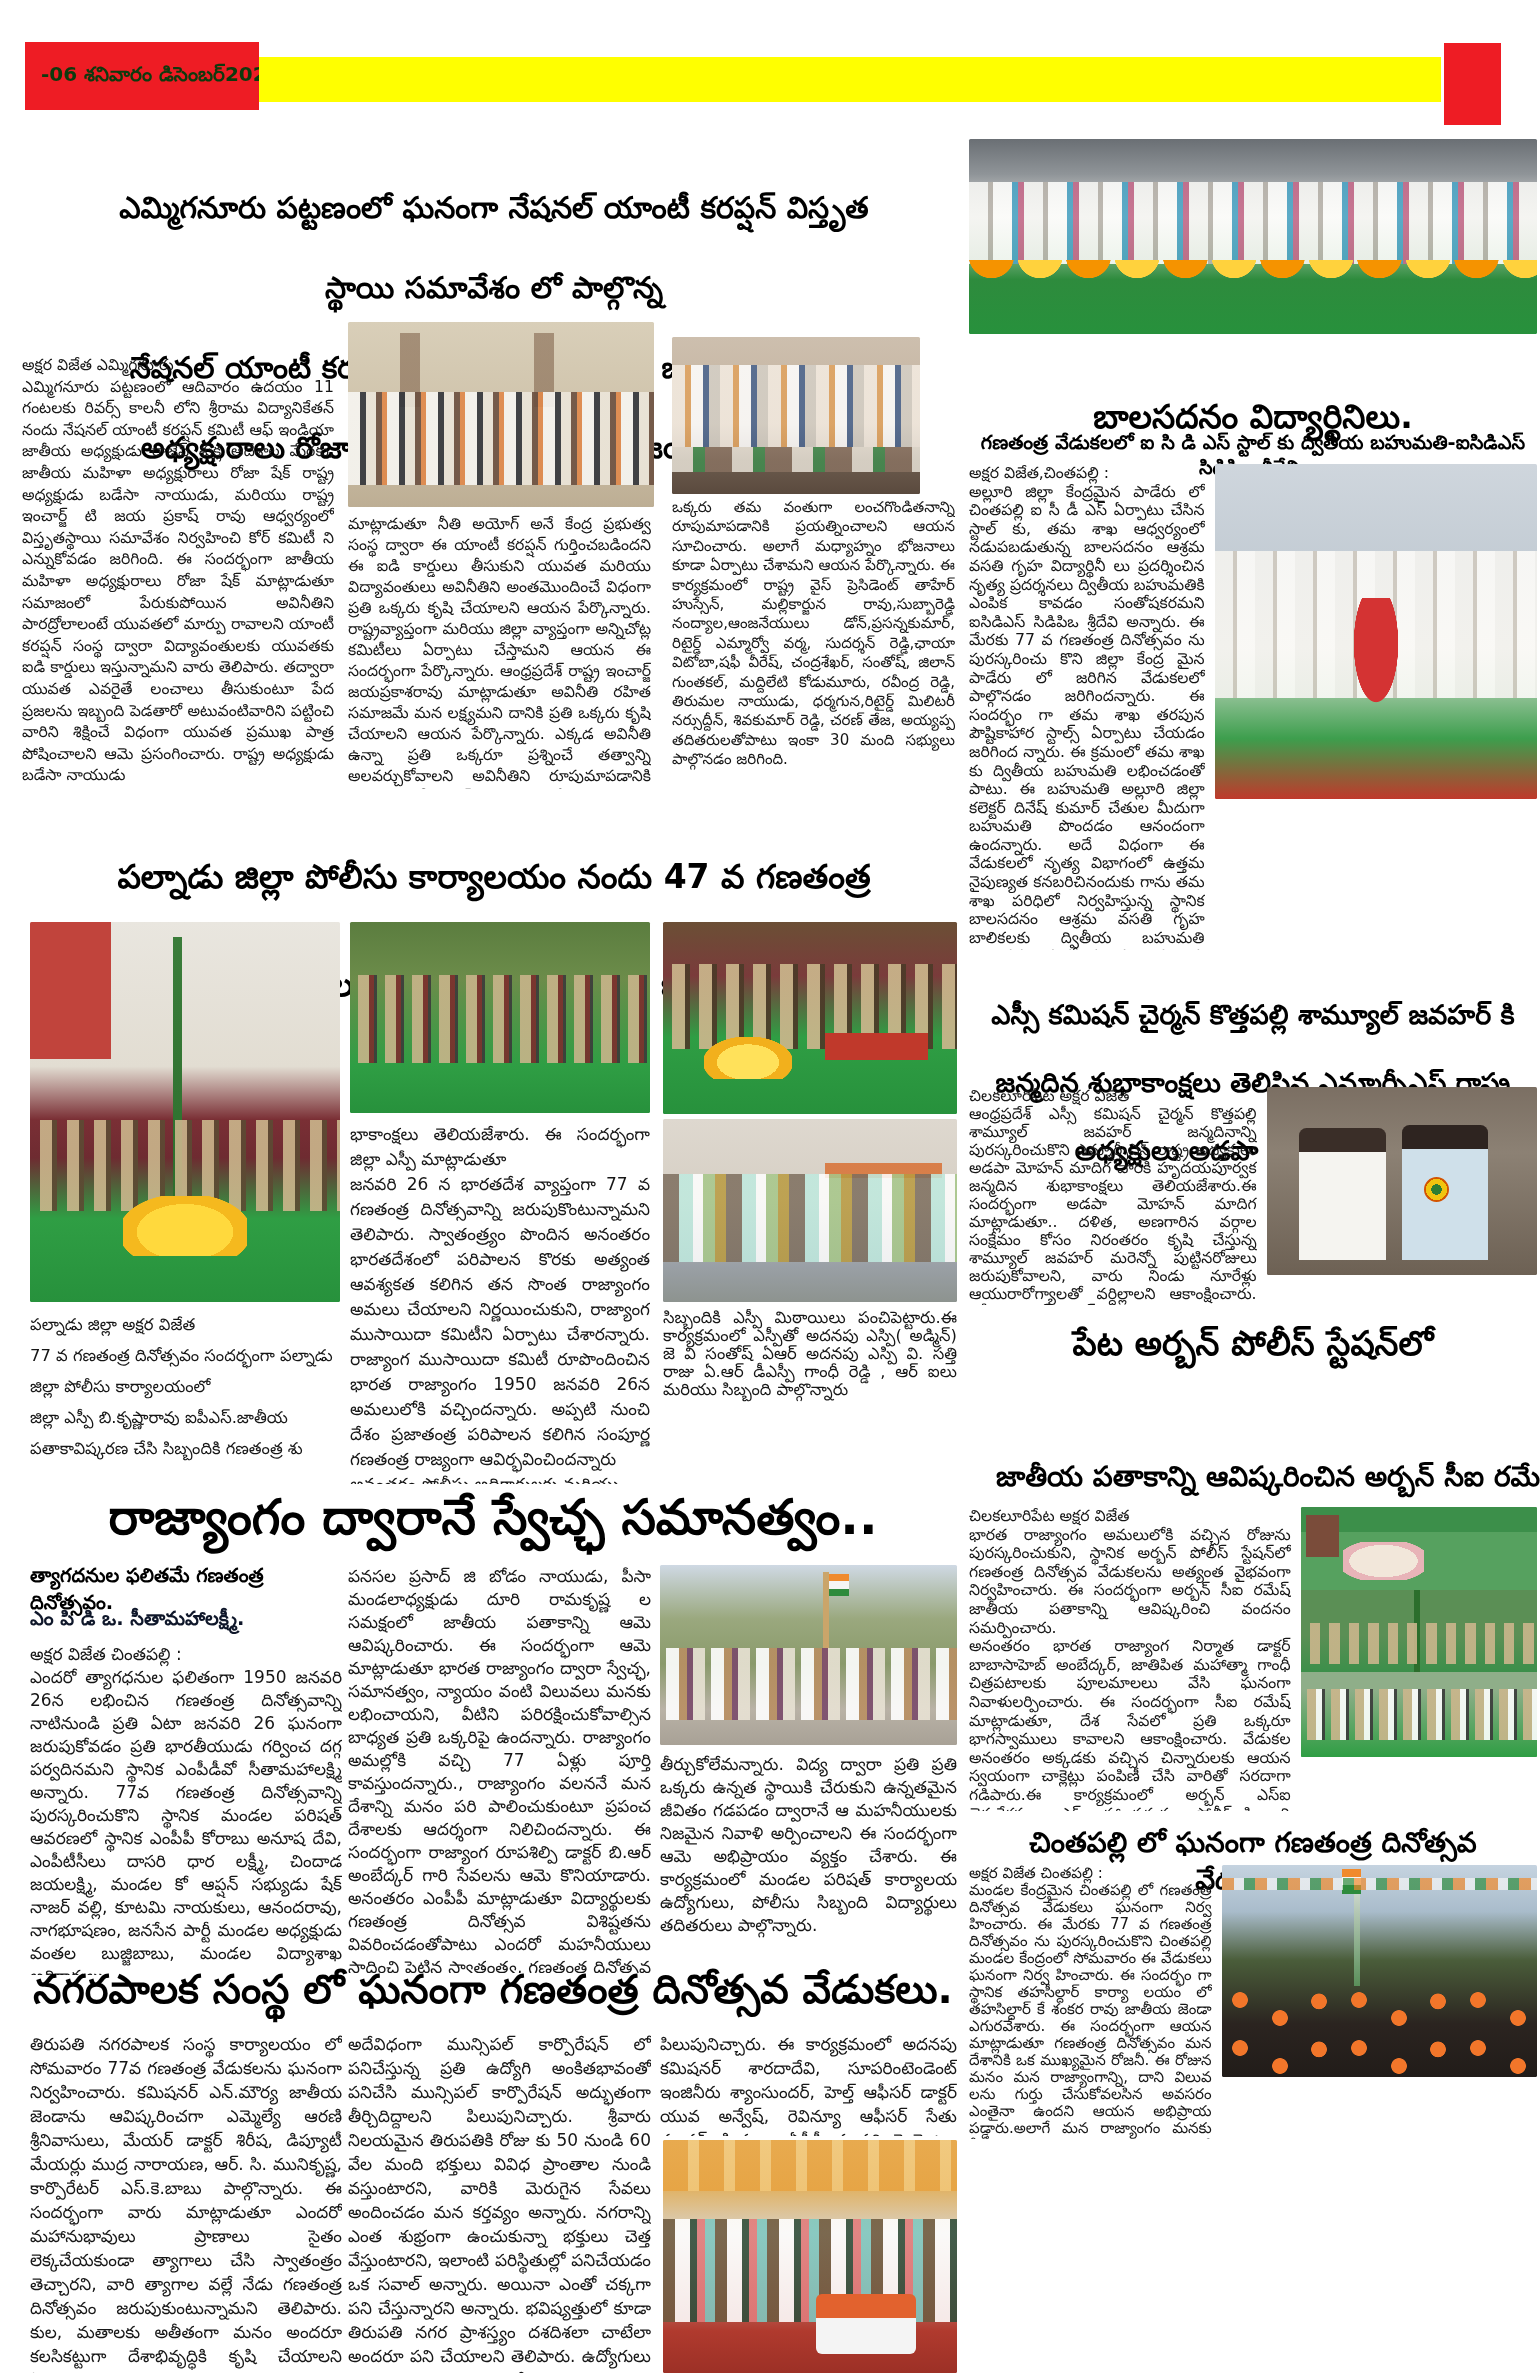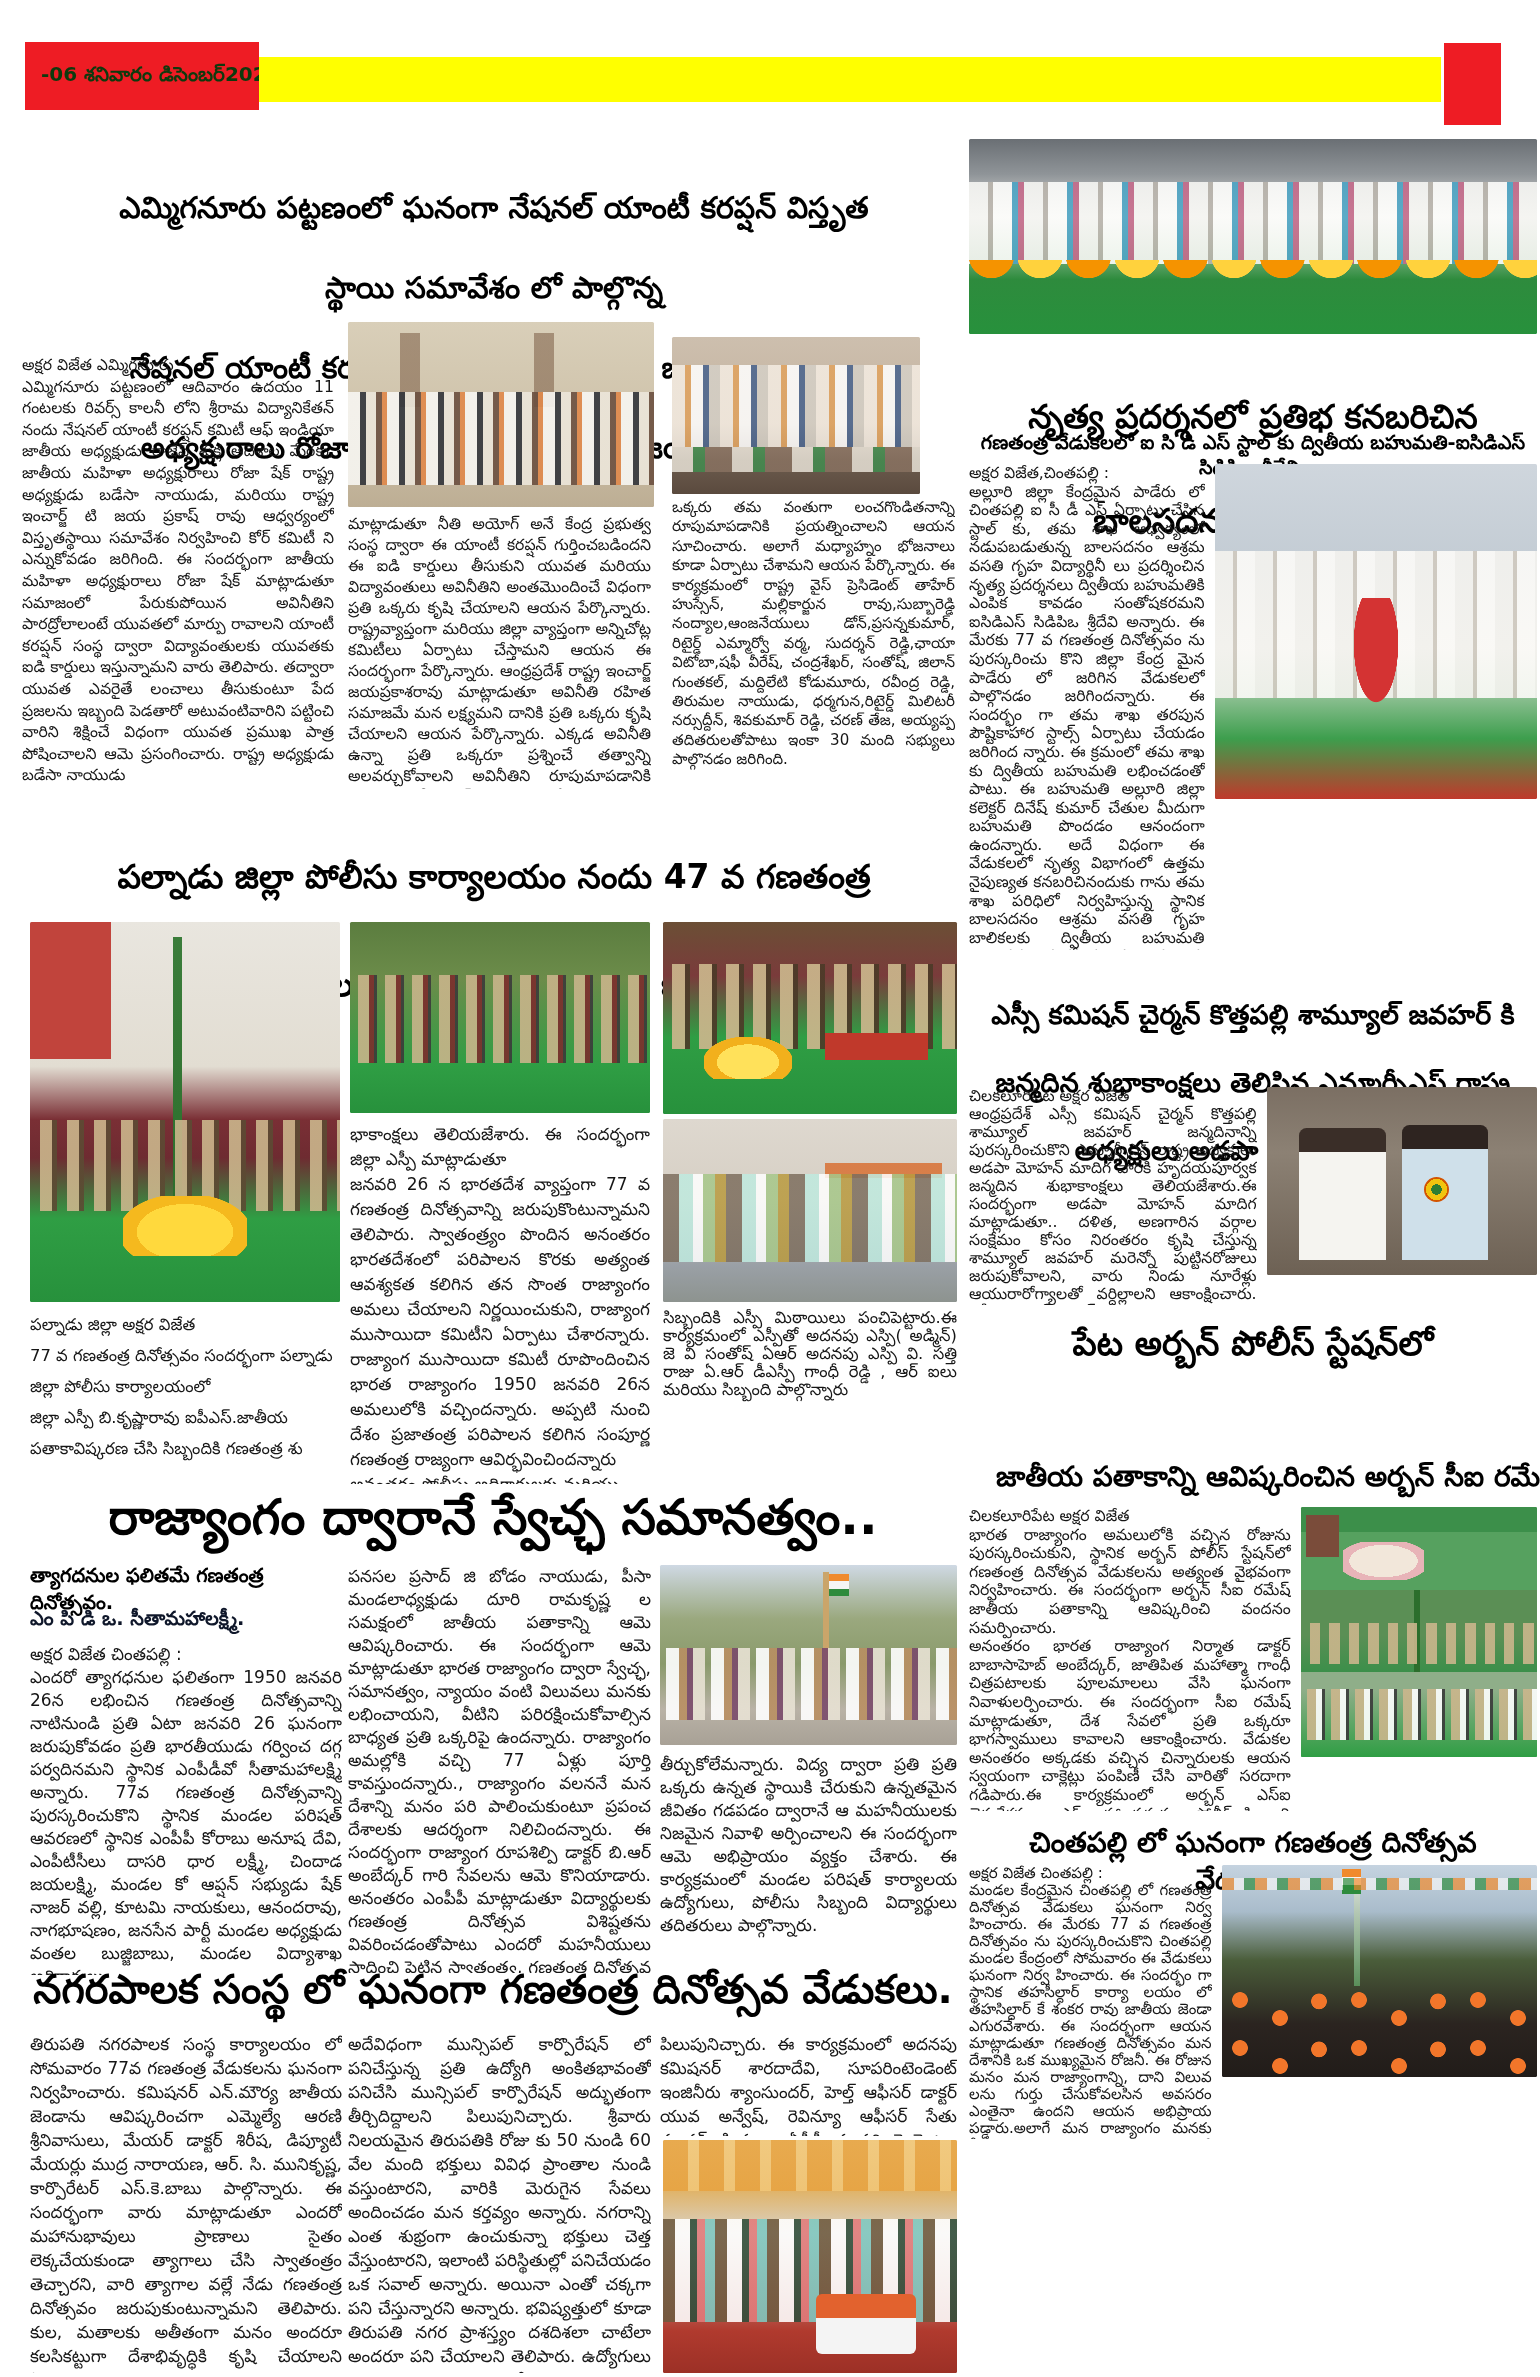--- a/index.html
+++ b/index.html
@@ -117,21 +117,20 @@
     <div class="layer" style="top:34%;height:44%;background:repeating-linear-gradient(90deg,#6e5a3f 0 12px,#ffffff 12px 27px,#2f4d3a 27px 34px,#e27b7b 34px 42px,#7fc8c0 42px 52px);opacity:.88;"></div>
     <div class="layer" style="left:52%;top:66%;width:34%;height:26%;background:linear-gradient(180deg,#e2622e 0 40%,#f4f4f4 40% 100%);border-radius:6px;"></div>
   </div>
 
   <div class="photo" style="left:969px;top:139px;width:568px;height:195px;background:linear-gradient(180deg,#6a6f74 0%,#8f9498 18%,#e8e7e3 40%,#2e8b3d 72%,#27913c 100%);">
     <div class="layer" style="top:22%;height:42%;background:repeating-linear-gradient(90deg,#f6f6f3 0 19.4px,#b9b4ac 19.4px 24px,#fdfdfb 24px 43px,#4da4c4 43px 49px,#c46a8a 49px 55px);opacity:.9;"></div>
     <div class="layer" style="top:62%;height:30%;background:radial-gradient(circle at 22.4px -4.5px,#f59300 22.4px,transparent 23px),radial-gradient(circle at 71px -4.5px,#ffd23d 22.4px,transparent 23px);background-size:97px 100%;background-repeat:repeat-x;"></div>
   </div>
 
   <div class="abs hl" style="left:969px;top:339px;width:568px;font-size:33px;line-height:52px;">
-    <div>నృత్య ప్రదర్శనలో ప్రతిభ కనబరిచిన</div>
     <div>బాలసదనం విద్యార్థినిలు.</div>
   </div>
 
   <div class="abs hl" style="left:969px;top:430px;width:568px;font-size:19.4px;line-height:25px;">గణతంత్ర వేడుకలలో ఐ సి డి ఎస్ స్టాల్ కు ద్వితీయ బహుమతి-ఐసిడిఎస్ సిడిపిఒ శ్రీదేవి.</div>
 
   <div class="abs" style="left:969px;top:464px;width:568px;height:486px;overflow:hidden;">
     <div class="floatph" style="width:322px;height:335px;background:linear-gradient(180deg,#cfd6dd 0%,#c3ccd4 30%,#e9e7e2 55%,#3d9e4d 82%,#c0392b 100%);">
       <div class="layer" style="top:26%;height:44%;background:repeating-linear-gradient(90deg,#f3f2ee 0 18px,#cfc9bf 18px 22.4px,#fbfaf7 22.4px 40px);opacity:.92;"></div>
       <div class="layer" style="left:42%;top:40%;width:16%;height:34%;background:radial-gradient(ellipse at 50% 40%,#d43333 0 60%,transparent 61%);"></div>
     </div>

